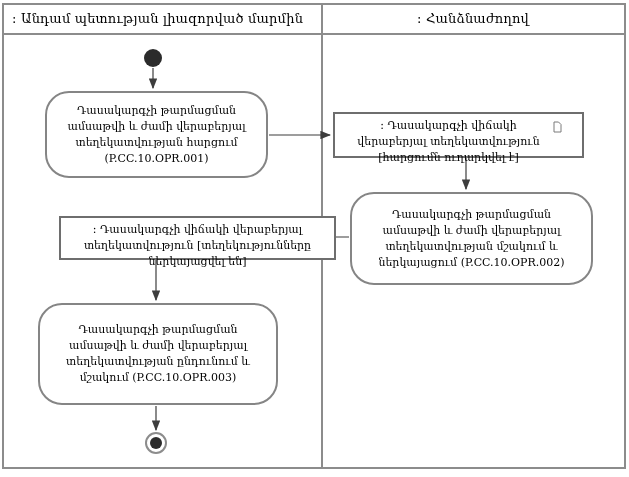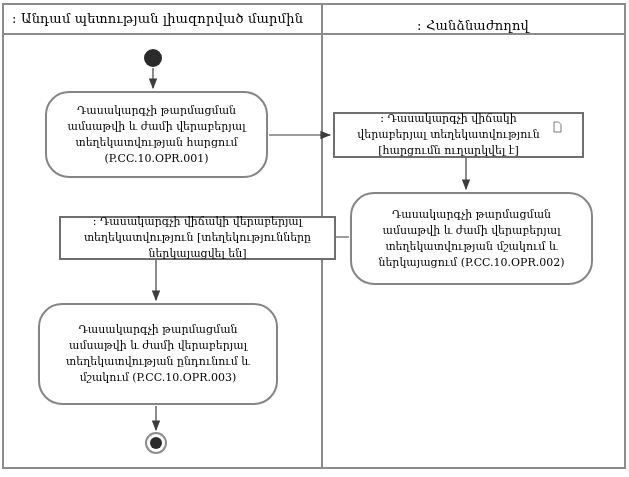--- a/index.html
+++ b/index.html
@@ -11,29 +11,29 @@
     position:absolute;left:2px;top:3px;width:620px;height:462px;
     border:2px solid #8c8c8c;background:#fff;
   }
   .lane-divider{position:absolute;left:321px;top:3px;width:2px;height:464px;background:#8c8c8c;}
   .header-sep{position:absolute;left:2px;top:33px;width:624px;height:2px;background:#8c8c8c;}
   .lane-header{
     position:absolute;top:3px;height:30px;display:flex;align-items:center;
     font-size:13px;letter-spacing:.2px;
   }
   .lane-header.left{left:4px;width:315px;justify-content:flex-start;padding-left:8px;}
-  .lane-header.right{left:323px;width:300px;justify-content:center;align-items:flex-end;}
+  .lane-header.right{left:323px;width:300px;justify-content:center;}
   .activity{
     position:absolute;border:2px solid #858585;border-radius:24px;background:#fff;
     display:flex;align-items:center;justify-content:center;text-align:center;
     font-size:11px;line-height:16px;padding:6px 14px;box-sizing:border-box;
   }
   .object-node{
     position:absolute;border:2px solid #6e6e6e;background:#fff;
-    display:flex;align-items:center;justify-content:center;text-align:center;
+    display:flex;justify-content:center;text-align:center;
     font-size:11px;line-height:16px;box-sizing:border-box;
   }
   .start-node{
     position:absolute;left:144px;top:49px;width:18px;height:18px;border-radius:50%;
     background:#2b2b2b;
   }
   .end-node{
     position:absolute;left:145px;top:432px;width:18px;height:18px;border-radius:50%;
     border:2px solid #8c8c8c;background:#fff;
   }

